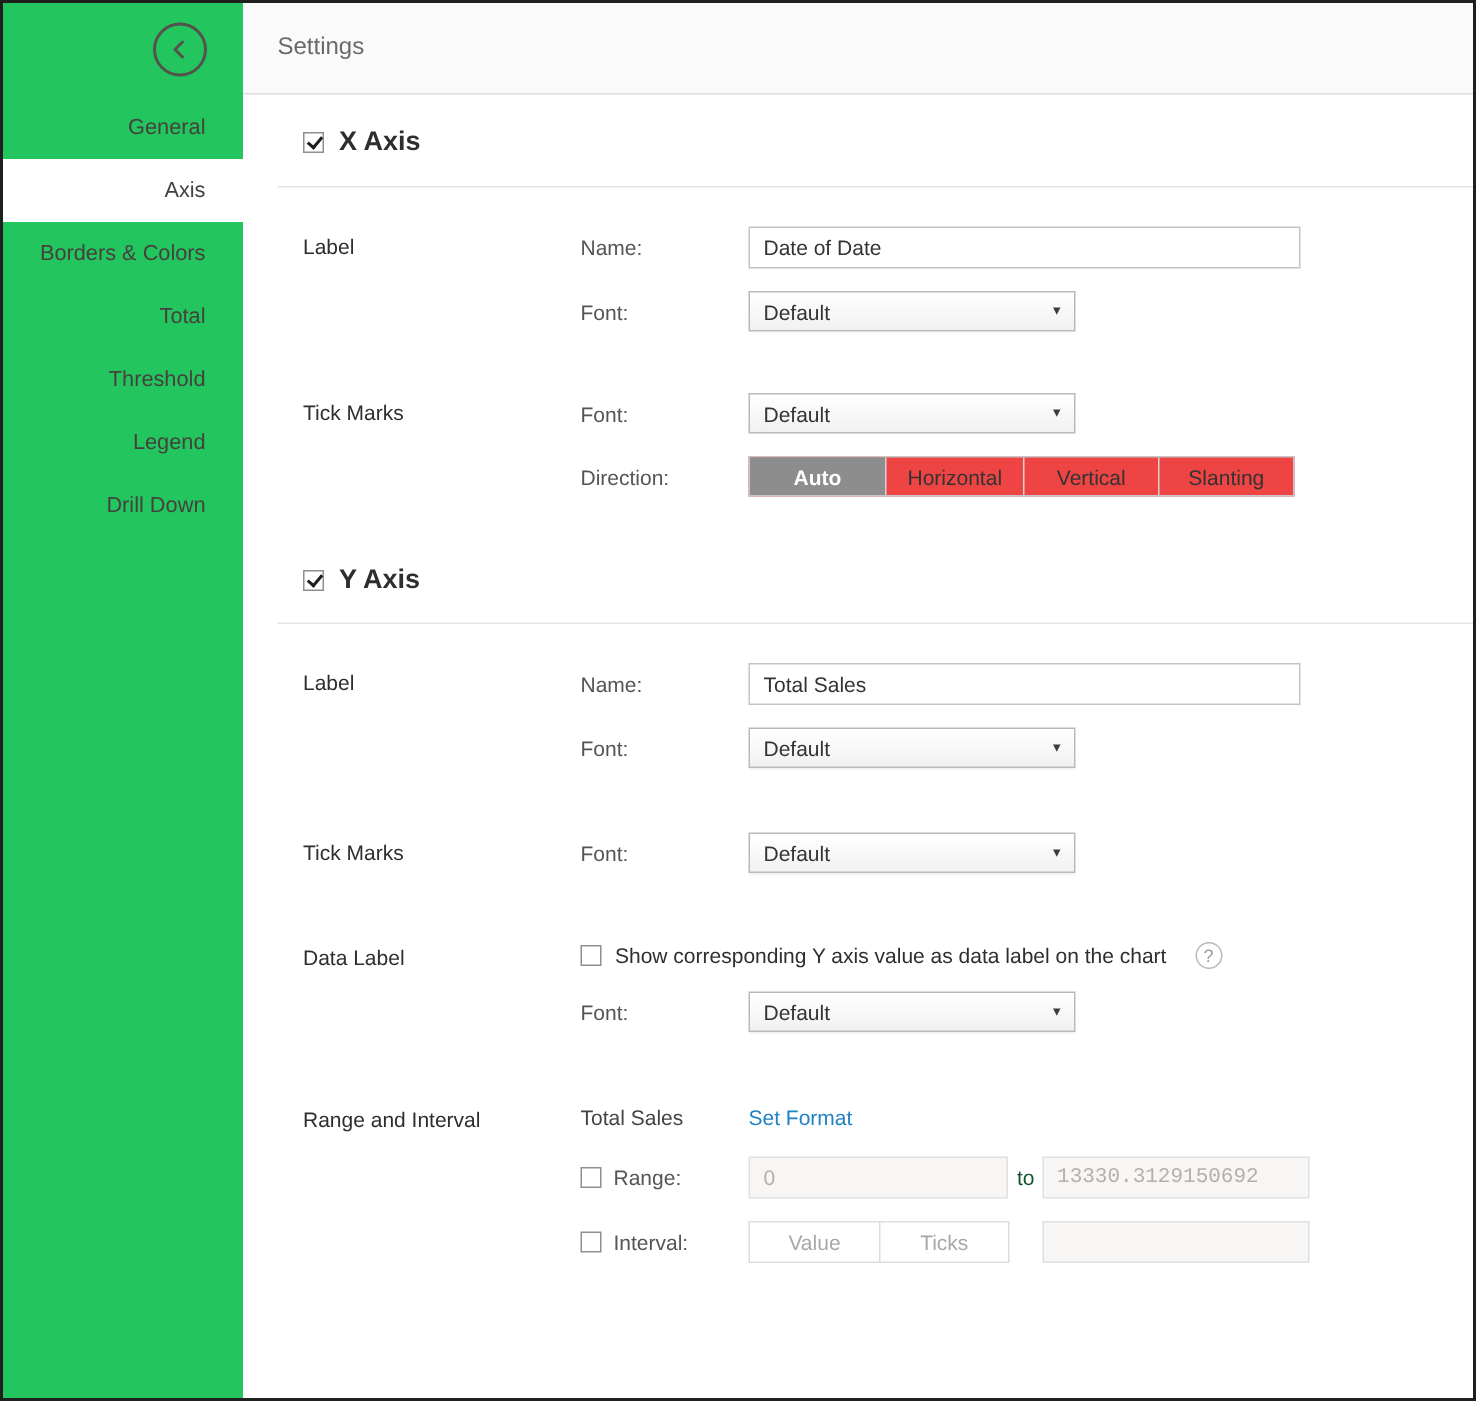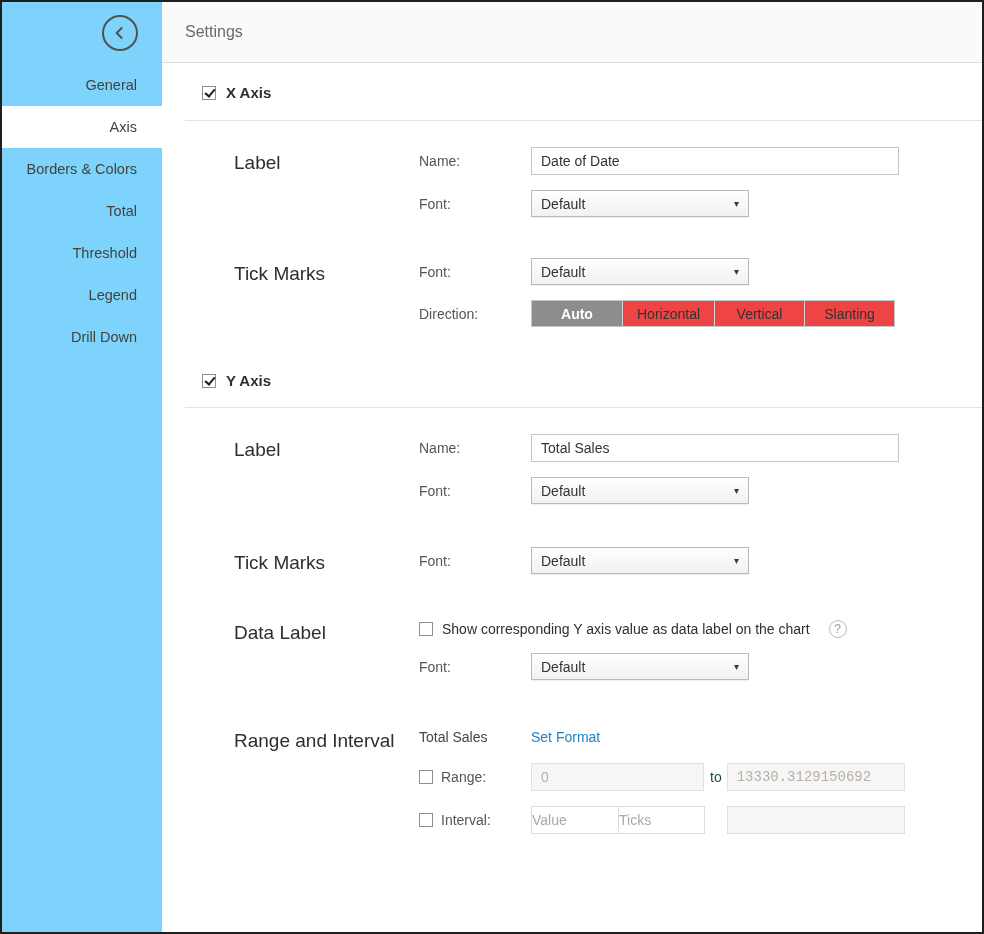--- a/index.html
+++ b/index.html
@@ -12,21 +12,21 @@
   .window {
     width: 984px; height: 934px;
     border: 2px solid #1f1f1f;
     display: flex;
     overflow: hidden;
     background: #fff;
   }
   
   .sidebar {
     width: 160px; flex: 0 0 160px;
-    background: #7dd3fc;
+    background: #22c55e;
     height: 100%;
   }
   .back-wrap {
     height: 62px;
     display: flex; align-items: center; justify-content: flex-end;
     padding-right: 24px;
   }
   .back-btn {
     width: 36px; height: 36px; border-radius: 50%;
     border: 2px solid #55524e;
@@ -52,38 +52,38 @@
     border-bottom: 1px solid #e0dedd;
     display: flex; align-items: center;
     padding-left: 23px;
   }
   .header h1 { font-size: 16px; font-weight: 400; color: #6a6a6a; }
   .content { flex: 1; padding-left: 23px; overflow: hidden; }
   .divider { border: 0; border-top: 1px solid #e6e4e2; height: 0; }
   
   .axis-row { display: flex; align-items: center; gap: 10px; padding: 21px 0 19px 17px; }
   .axis-row.y { padding-top: 30px; padding-bottom: 18px; }
-  .axis-title { font-size: 15px; font-weight: 700; color: #2e2e2e; }
+  .axis-title { font-size: 18px; font-weight: 700; color: #2e2e2e; }
   
   .cb {
     width: 14px; height: 14px;
     -webkit-appearance: none; appearance: none;
     border: 1px solid #8f8f8f; background: #fff;
     position: relative; cursor: pointer; flex: 0 0 14px;
   }
   .cb:checked::after {
     content: ""; position: absolute; left: 3.5px; top: 0.5px;
     width: 4px; height: 8px;
     border-right: 2px solid #1e1e1e; border-bottom: 2px solid #1e1e1e;
     transform: rotate(40deg);
   }
   
   .fsection { display: flex; padding-left: 17px; margin-top: 26px; }
   .fsection.gap-lg { margin-top: 28px; }
-  .sec-label { width: 185px; flex: 0 0 185px; color: #2e2e2e; font-size: 19px; padding-top: 5px; margin-left: 32px; }
+  .sec-label { width: 185px; flex: 0 0 185px; color: #2e2e2e; font-size: 14px; padding-top: 5px; }
   .sec-fields { flex: 1; min-width: 0; }
   .frow { display: flex; align-items: center; margin-bottom: 15px; }
   .flabel { width: 112px; flex: 0 0 112px; color: #555; }
   
   .txt {
     width: 368px; height: 28px;
     border: 1px solid #c4c4c4; background: #fff;
     padding: 0 9px; font-size: 14px; color: #333;
     font-family: inherit; outline: none;
   }
@@ -124,21 +124,21 @@
   .dtxt {
     height: 28px; border: 1px solid #e3e1df; background: #f7f6f5;
     color: #b3b0ad; padding: 0 9px; font-size: 14px; font-family: inherit; outline:none;
   }
   .dtxt.min { width: 173px; }
   .dtxt.max { width: 178px; font-family: Liberation Mono, monospace; }
   .to-word { color: #14532d; margin: 0 5px 0 6px; }
   .pair { display:flex; }
   .ptxt {
     height: 28px; width: 87px; border: 1px solid #ddd; background:#fff;
-    text-align: left; color:#c2410c; font-size: 14px; font-family: inherit; outline:none;
+    text-align: center; color:#c2410c; font-size: 14px; font-family: inherit; outline:none;
   }
   .ptxt.first { border-right: 0; }
   .ptxt::placeholder { color:#a8a8a8; }
   .dtxt.extra { width: 178px; margin-left: 22px; background:#f7f6f5; }
 </style>
 </head>
 <body>
 
 <div class="window">
 

